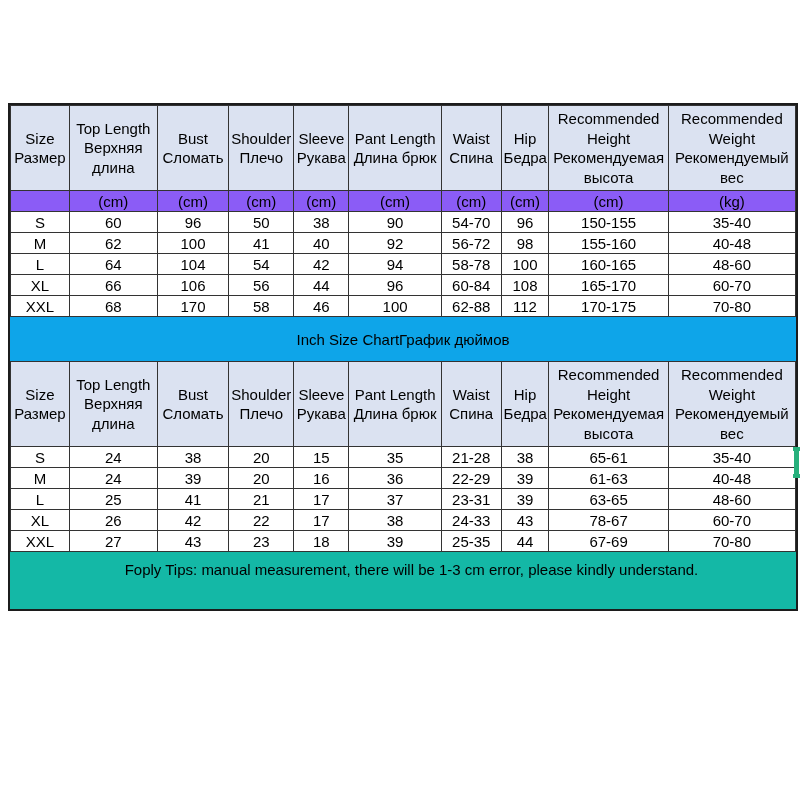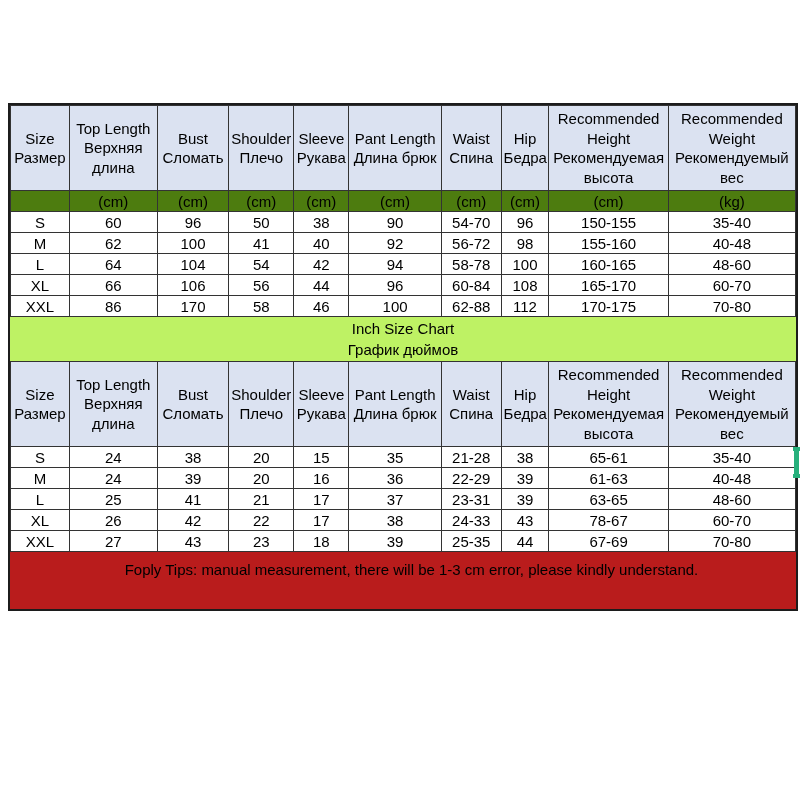--- a/index.html
+++ b/index.html
@@ -37,46 +37,45 @@
     overflow: hidden;
   }
   td.hdr {
     background: #dbe2f1;
     height: 84px;
     font-size: 15px;
     line-height: 1.3;
     white-space: pre-line;
   }
   td.unit {
-    background: #4d7c0f;
+    background: #8b5cf6;
     height: 20px;
     font-size: 15px;
   }
   td.val {
     background: #ffffff;
     height: 20px;
     font-size: 15px;
   }
   .divider {
     height: 44px;
     display: flex;
-    flex-direction: column;
     justify-content: center;
     align-items: center;
     text-align: center;
     font-size: 15px;
     line-height: 21px;
-    background: #bef264;
+    background: #0ea5e9;
   }
   .tips {
     padding: 7px 8px 12px 25px;
     text-align: center;
     font-size: 15px;
     line-height: 22px;
-    background: #b91c1c;
+    background: #14b8a6;
   }
   .tip-gap { height: 16px; }
   .sel-mark {
     position: absolute;
     right: -3px;
     top: 343px;
     width: 5px;
     height: 29px;
     background: #27b07c;
   }
@@ -191,21 +190,21 @@
             <td class="val">56</td>
             <td class="val">44</td>
             <td class="val">96</td>
             <td class="val">60-84</td>
             <td class="val">108</td>
             <td class="val">165-170</td>
             <td class="val">60-70</td>
           </tr>
           <tr>
             <td class="val">XXL</td>
-            <td class="val">86</td>
+            <td class="val">68</td>
             <td class="val">170</td>
             <td class="val">58</td>
             <td class="val">46</td>
             <td class="val">100</td>
             <td class="val">62-88</td>
             <td class="val">112</td>
             <td class="val">170-175</td>
             <td class="val">70-80</td>
           </tr>
         </tbody>

